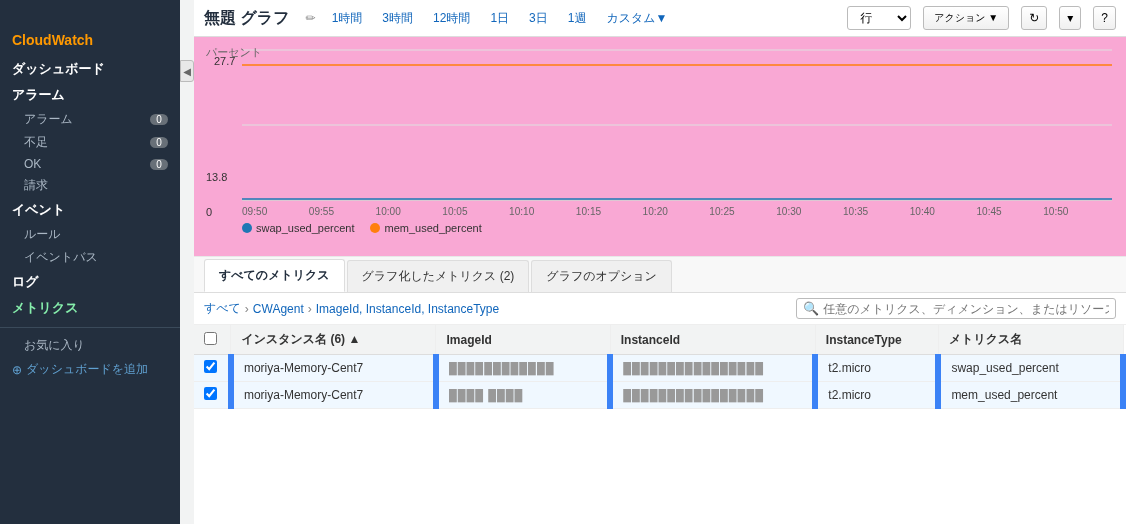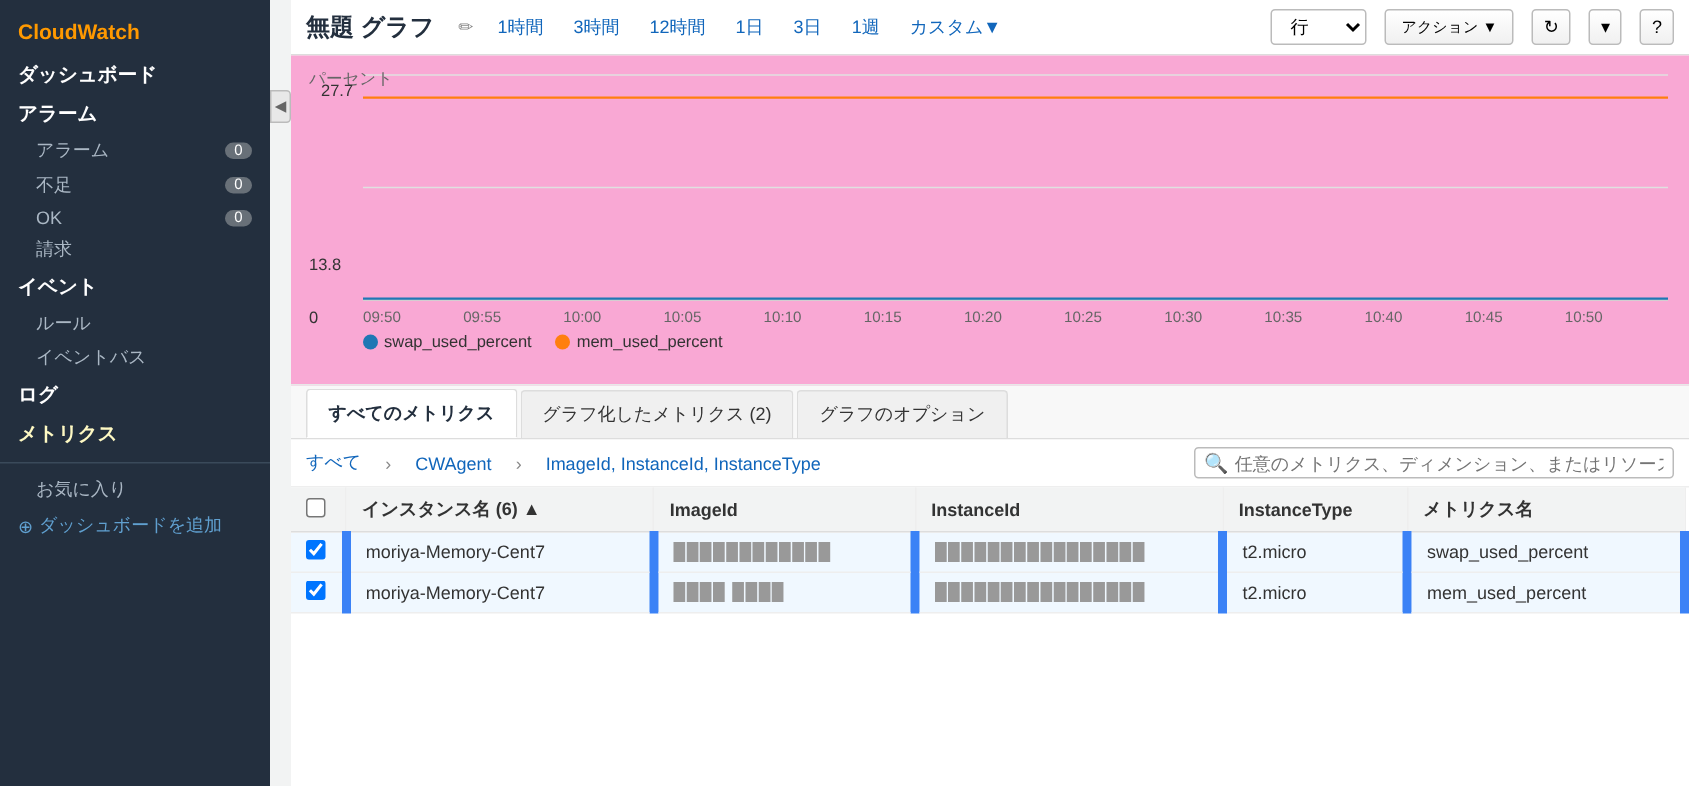--- a/index.html
+++ b/index.html
@@ -4,21 +4,21 @@
   <style>
     * { margin: 0; padding: 0; box-sizing: border-box; }
     body { font-family: "Helvetica Neue", Arial, sans-serif; font-size: 12px; background: #f2f3f3; color: #333; display: flex; height: 524px; overflow: hidden; }
 
     
     #sidebar {
       width: 180px;
       min-width: 180px;
       background: #232f3e;
       color: #ccc;
-      padding: 9px 0;
+      padding: 28px 0;
       display: flex;
       flex-direction: column;
       overflow-y: auto;
     }
     .sidebar-brand {
       color: #ff9900;
       font-size: 14px;
       font-weight: bold;
       padding: 4px 12px 8px 12px;
     }
@@ -47,21 +47,21 @@
     .badge {
       background: #687078;
       color: #fff;
       border-radius: 10px;
       padding: 0 6px;
       font-size: 10px;
       min-width: 18px;
       text-align: center;
     }
     .sidebar-active {
-      color: #fef9c3;
+      color: #86efac;
       font-weight: bold;
     }
     .sidebar-divider { height: 1px; background: #3a4a5a; margin: 6px 0; }
     .sidebar-add-link {
       color: #60a0d0;
       padding: 4px 12px;
       cursor: pointer;
       font-size: 12px;
       display: flex;
       align-items: center;
@@ -247,21 +247,21 @@
     }
 
     
     .breadcrumb-bar {
       display: flex;
       align-items: center;
       padding: 5px 10px;
       background: #fff;
       border-bottom: 1px solid #eee;
       font-size: 12px;
-      gap: 16px;
+      gap: 4px;
     }
     .breadcrumb-link { color: #1166bb; cursor: pointer; }
     .breadcrumb-sep { color: #888; }
     .search-box {
       margin-left: auto;
       display: flex;
       align-items: center;
       border: 1px solid #bbb;
       border-radius: 3px;
       padding: 2px 6px;

